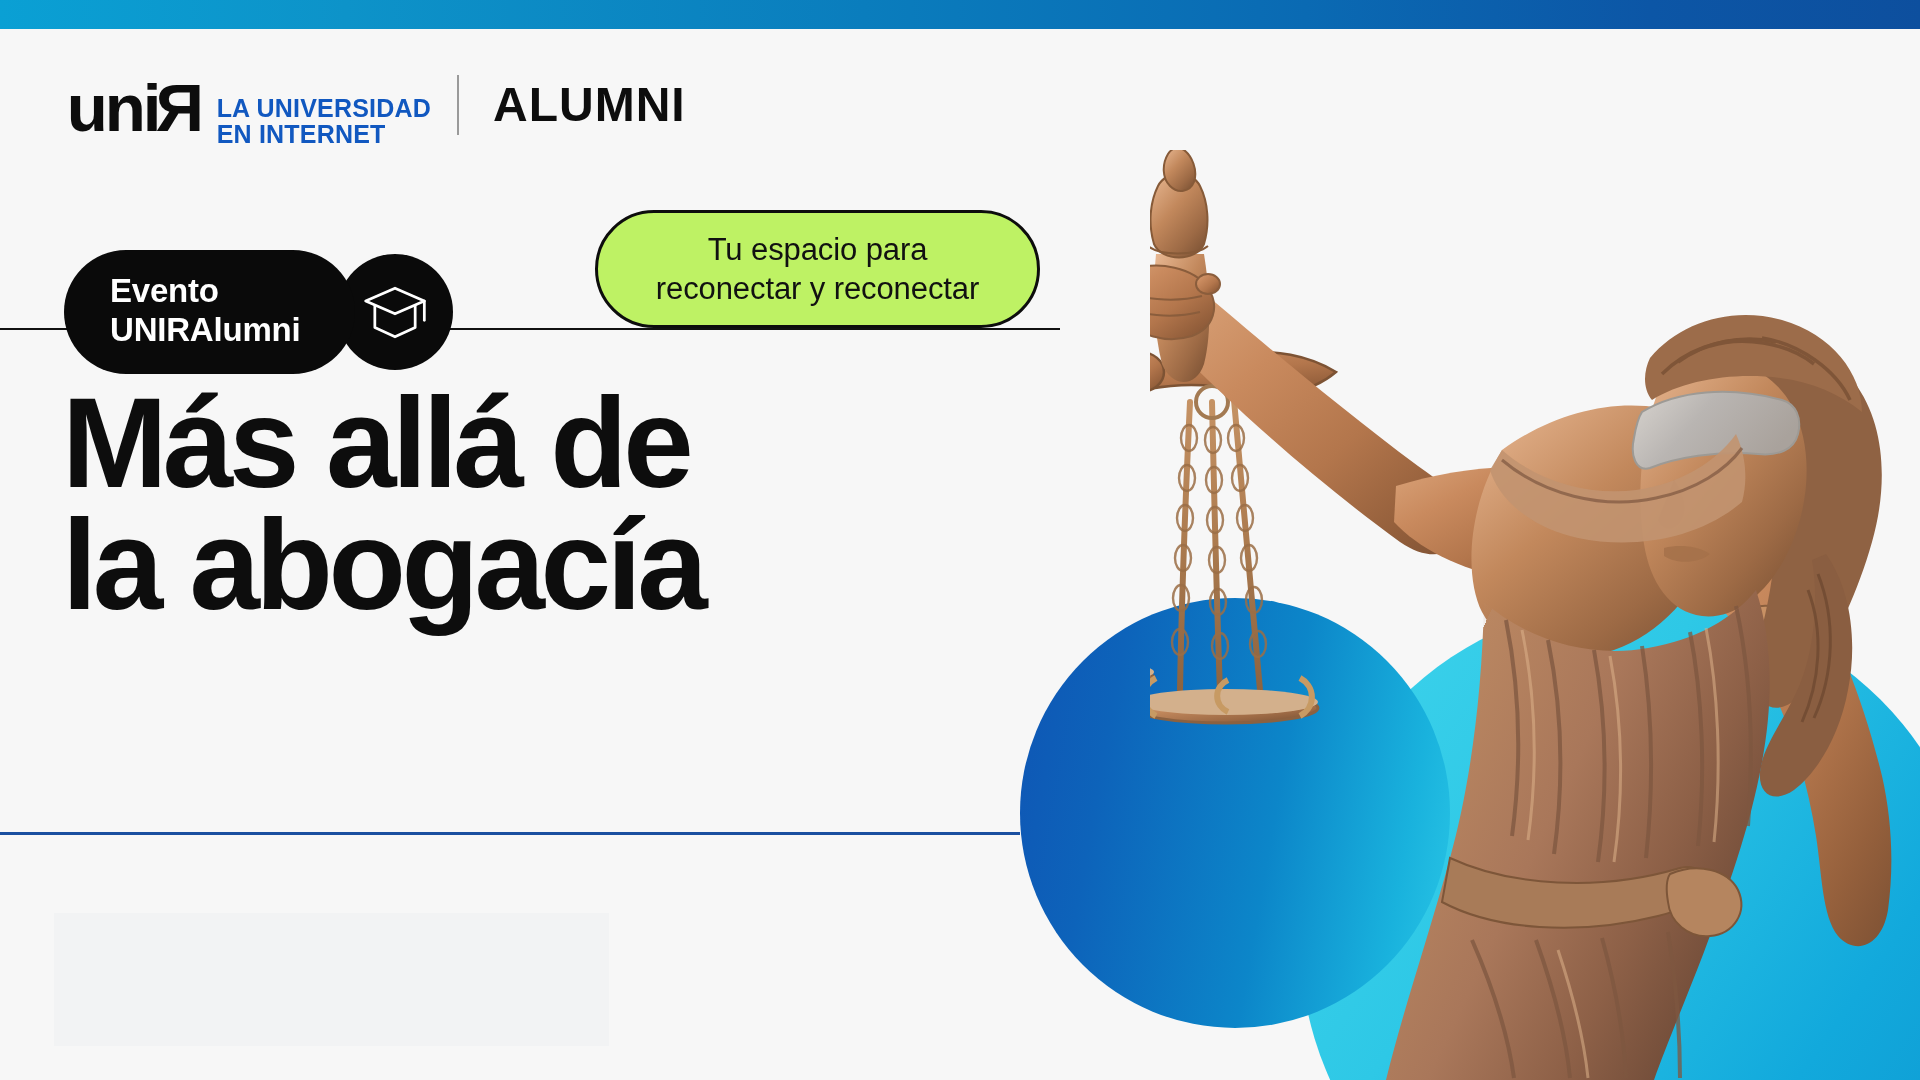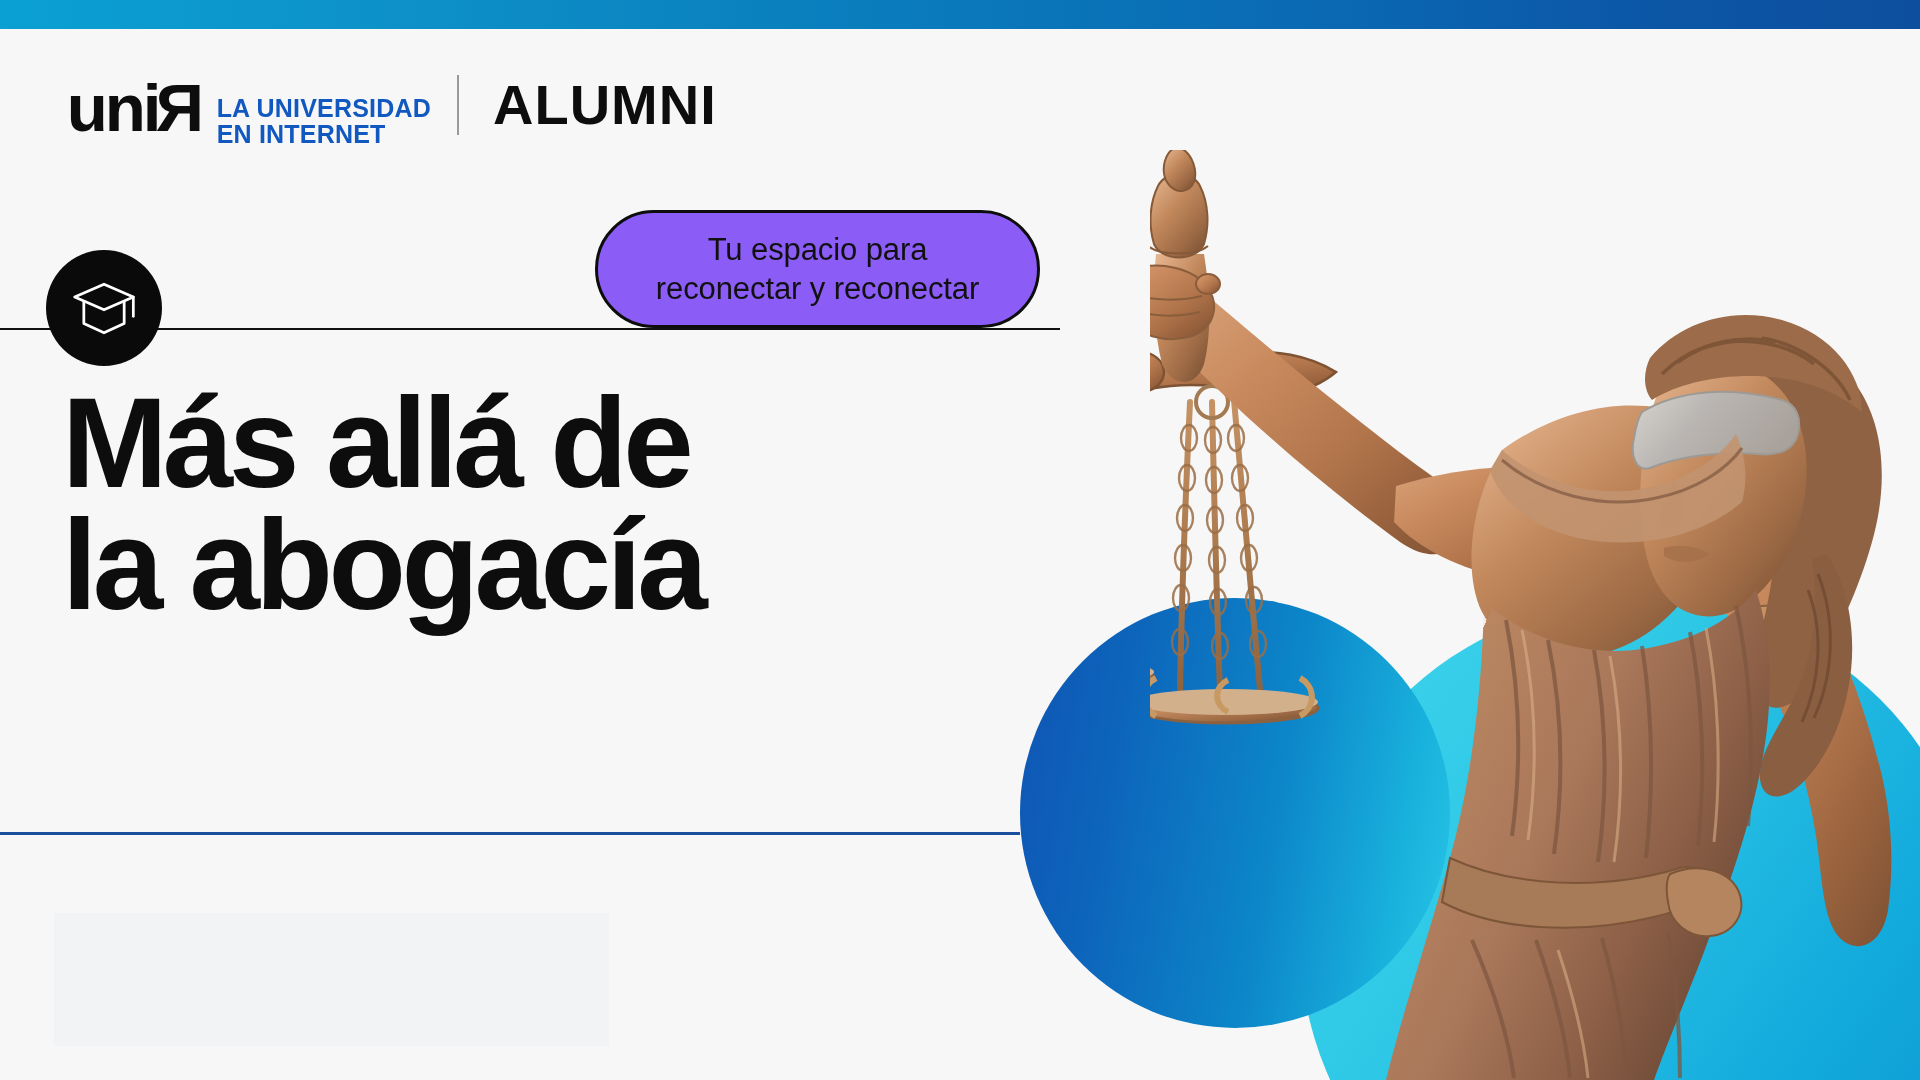--- a/index.html
+++ b/index.html
@@ -31,21 +31,21 @@
   #unir-tagline{
     margin-left:14px; color:#1158c0;
     font-size:25px; font-weight:700; line-height:1.04;
     letter-spacing:.2px; position:relative; top:16px;
   }
   #logo-divider{
     width:2px; height:60px; background:#9a9a9a;
     margin:0 34px 0 26px;
   }
   #alumni-wordmark{
-    font-size:56px; font-weight:700; letter-spacing:1px;
+    font-size:48px; font-weight:700; letter-spacing:1px;
     color:#0d0d0d; line-height:1;
   }
 
   
   #badge-rule{
     position:absolute; left:0; top:328px; width:1060px; height:2px;
     background:#111; z-index:1;
   }
 
   
@@ -69,21 +69,21 @@
     display:flex; align-items:center; justify-content:center;
     position:relative; z-index:2;
   }
   #cap-circle svg{ width:66px; height:58px; display:block; }
 
   
   #speech-bubble{
     position:absolute; left:595px; top:210px; z-index:3;
     width:445px; height:118px;
     border:3px solid #0d0d0d; border-radius:62px;
-    background:#8b5cf6;
+    background:#bef264;
     display:flex; align-items:center; justify-content:center;
     text-align:center;
   }
   #speech-bubble-text{
     font-size:31px; line-height:1.26; color:#111; font-weight:400;
     letter-spacing:-.1px;
   }
 
   
   #headline{
@@ -143,20 +143,24 @@
   </div>
 
   <div id="logo-divider"></div>
 
   <div id="alumni-wordmark">ALUMNI</div>
 </div>
 
 <div id="badge-rule"></div>
 
 <div id="event-badge-group">
+  <div id="event-pill">
+    <div>Evento</div>
+    <div>UNIRAlumni</div>
+  </div>
   <div id="cap-circle">
     <span>
       <svg viewBox="0 0 72 62" fill="none" stroke="#ffffff" stroke-width="3" stroke-linejoin="round" stroke-linecap="round">
         <path d="M36 5 L68 19 L36 33 L4 19 Z"></path>
         <path d="M14 24 L14 48 L36 58 L58 48 L58 24"></path>
         <path d="M68 19 L68 40"></path>
       </svg>
     </span>
   </div>
 </div>

